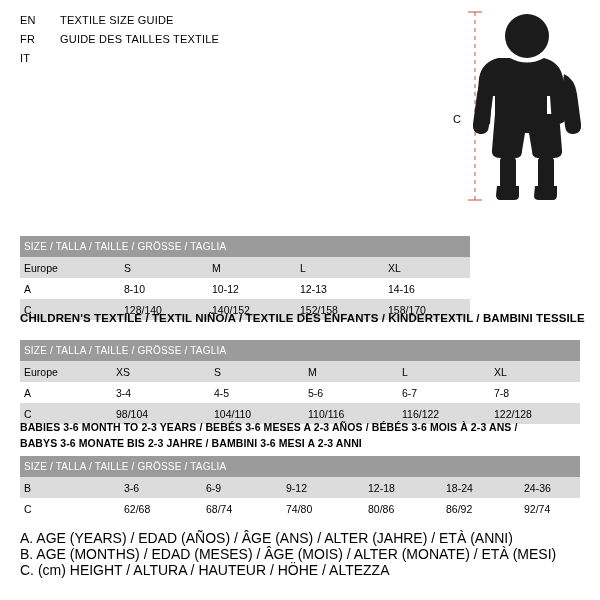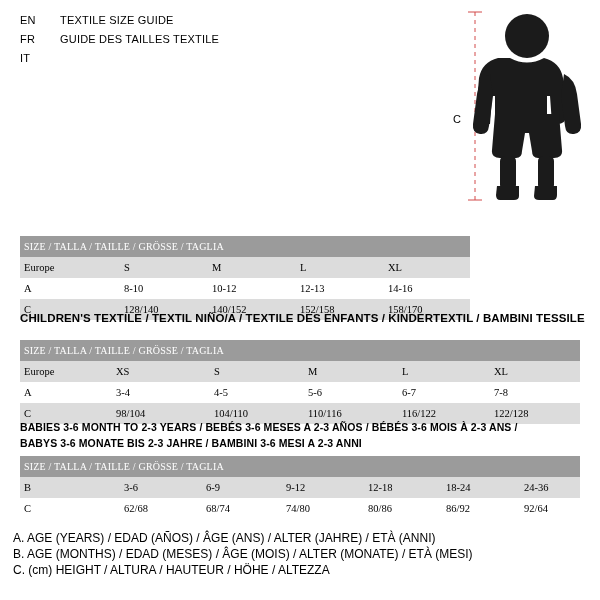--- a/index.html
+++ b/index.html
@@ -79,42 +79,41 @@
   table.size-table {
     position: absolute;
     border-collapse: collapse;
     font-size: 10.5px;
     table-layout: fixed;
   }
   table.size-table td {
     padding: 3px 16px 3px 4px;
     vertical-align: middle;
     height: 15px;
-    font-family: Liberation Serif, serif;
   }
   tr.head-row td {
     background: #9b9b9b;
     color: #ffffff;
     font-weight: normal;
     font-size: 10px;
     letter-spacing: 0.2px;
   }
   tr.alt-row td {
     background: #dcdcdc;
   }
   tr.plain-row td {
     background: #ffffff;
   }
 
   
   .legend {
     position: absolute;
-    left: 13px;
+    left: 20px;
     top: 530px;
-    font-size: 12px;
+    font-size: 14px;
     line-height: 16px;
   }
   .legend div {
     white-space: nowrap;
   }
 </style>
 </head>
 <body>
 
 <div class="page">
@@ -268,21 +267,21 @@
         <td>18-24</td>
         <td>24-36</td>
       </tr>
       <tr class="plain-row">
         <td>C</td>
         <td>62/68</td>
         <td>68/74</td>
         <td>74/80</td>
         <td>80/86</td>
         <td>86/92</td>
-        <td>92/64</td>
+        <td>92/74</td>
       </tr>
     </tbody>
   </table>
 
   <div class="legend">
     <div>A. AGE (YEARS) / EDAD (AÑOS) / ÂGE (ANS) / ALTER (JAHRE) / ETÀ (ANNI)</div>
     <div>B. AGE (MONTHS) / EDAD (MESES) / ÂGE (MOIS) / ALTER (MONATE) / ETÀ (MESI)</div>
     <div>C. (cm) HEIGHT / ALTURA / HAUTEUR / HÖHE / ALTEZZA</div>
   </div>
 

